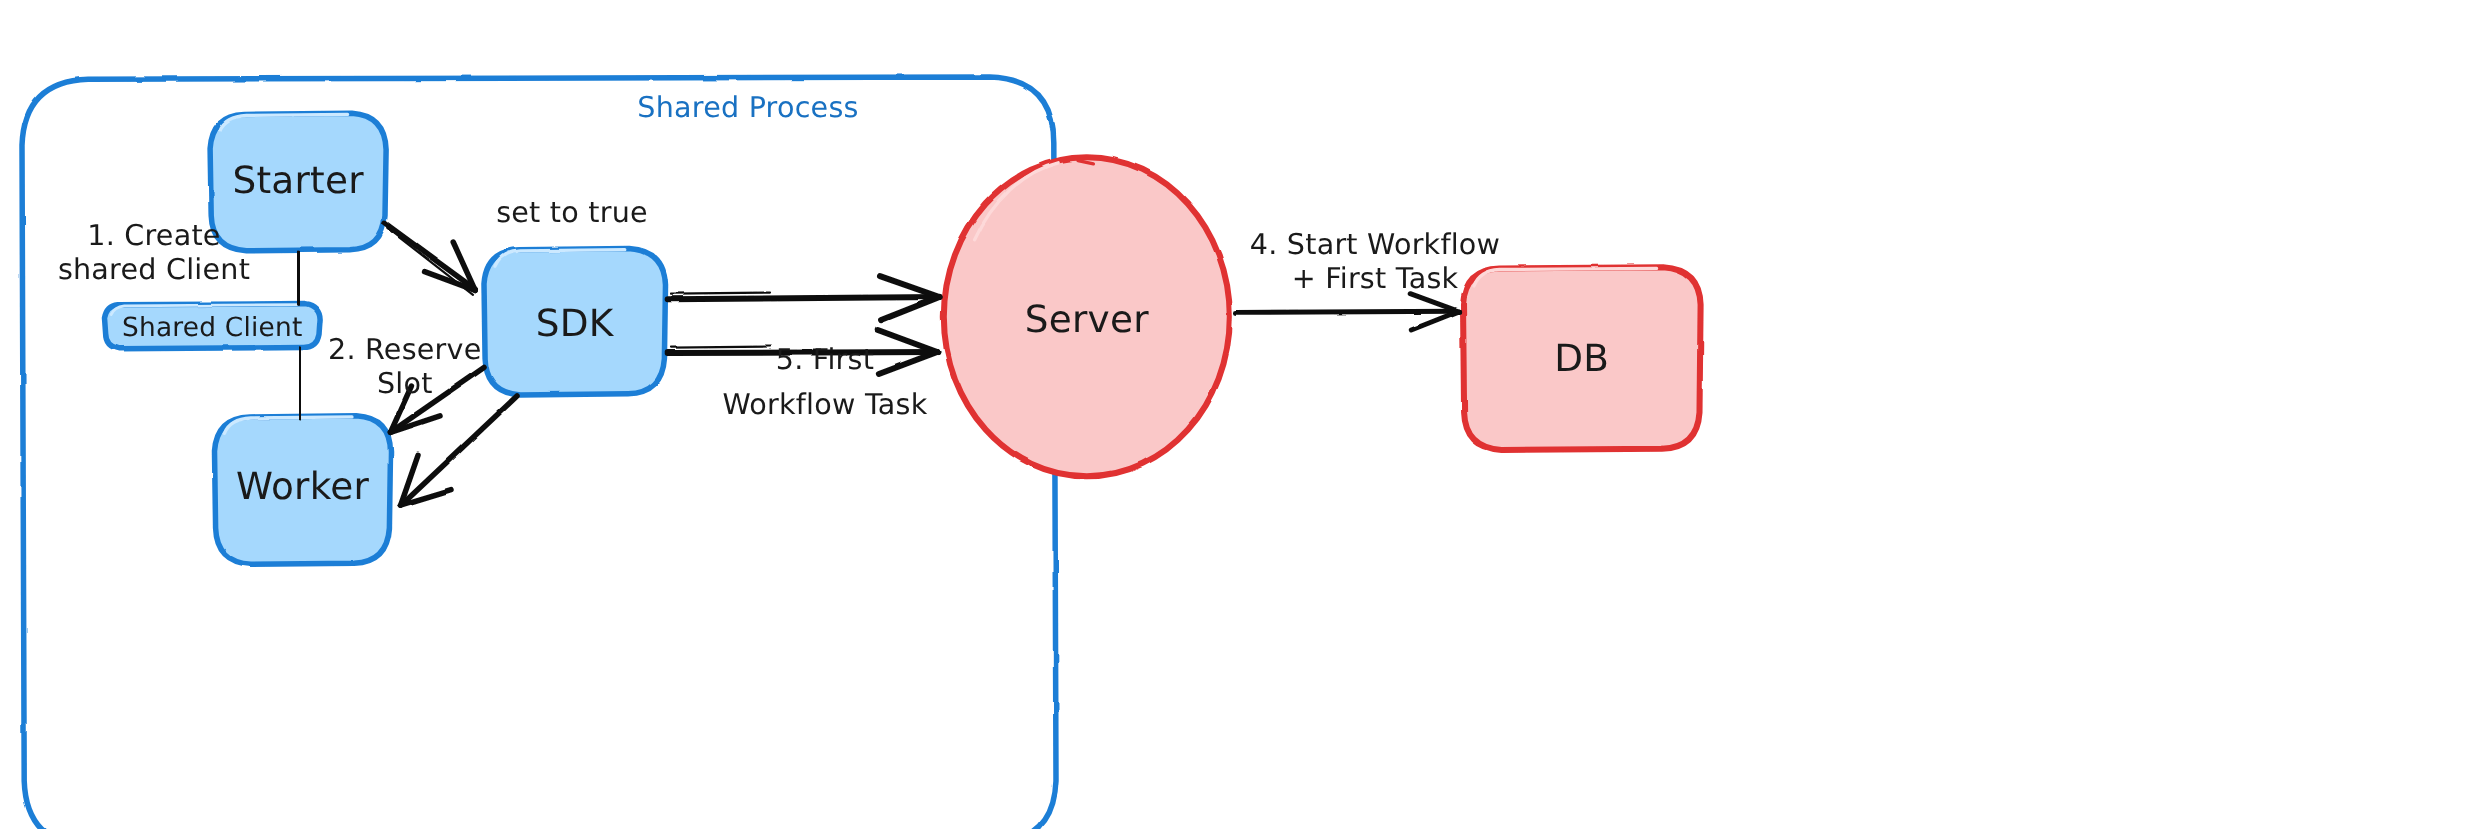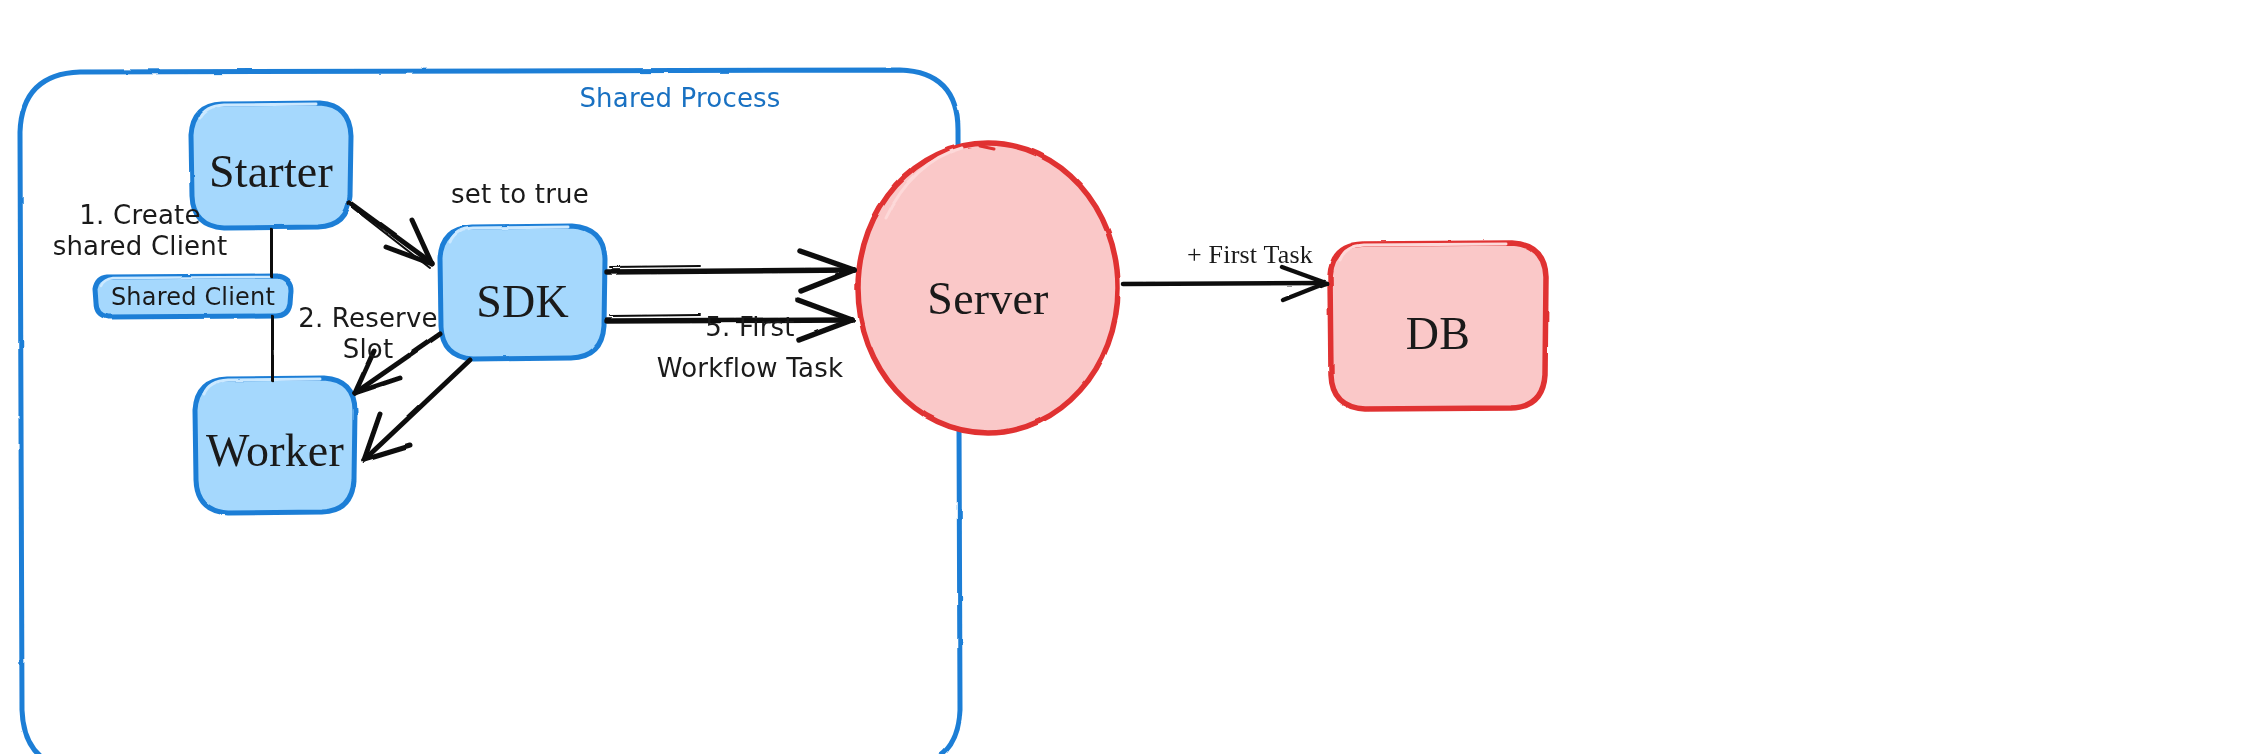--- a/index.html
+++ b/index.html
@@ -30,22 +30,21 @@
     color: #1a1a1a;
     font-family: "DejaVu Sans", sans-serif;
     font-weight: 400;
     line-height: 1.22;
     text-align: center;
     white-space: pre;
     letter-spacing: 0.2px;
     pointer-events: none;
   }
   .node-lbl {
-    font-size: 46px;
-    font-family: Liberation Serif, serif;
+    font-size: 34px;
   }
   .node-lbl-sm {
     font-size: 24px;
   }
   .edge-lbl {
     font-size: 26px;
   }
   .group-lbl {
     font-size: 26px;
     color: #1971c2;
@@ -163,19 +162,20 @@
 
   <div class="lbl edge-lbl" style="left:20px; top:152px; width:240px;">1. Create</div>
   <div class="lbl edge-lbl" style="left:20px; top:183px; width:240px;">shared Client</div>
 
   <div class="lbl edge-lbl" style="left:370px; top:131px; width:300px;">set to true</div>
 
   <div class="lbl edge-lbl" style="left:288px; top:255px; width:160px;">2. Reserve</div>
   <div class="lbl edge-lbl" style="left:288px; top:286px; width:160px;">Slot</div>
 
 
-  <div class="lbl edge-lbl" style="left:1100px; top:191px; width:300px;font-family:Liberation Serif, serif;">+ First Task</div>
+  <div class="lbl edge-lbl" style="left:1100px; top:160px; width:300px;">4. Start Workflow</div>
+  <div class="lbl edge-lbl" style="left:1100px; top:191px; width:300px;">+ First Task</div>
 
   <div class="lbl edge-lbl" style="left:630px; top:264px; width:240px;">5. First</div>
   <div class="lbl edge-lbl" style="left:630px; top:305px; width:240px;">Workflow Task</div>
 
 
 </div>
 
 </body></html>

